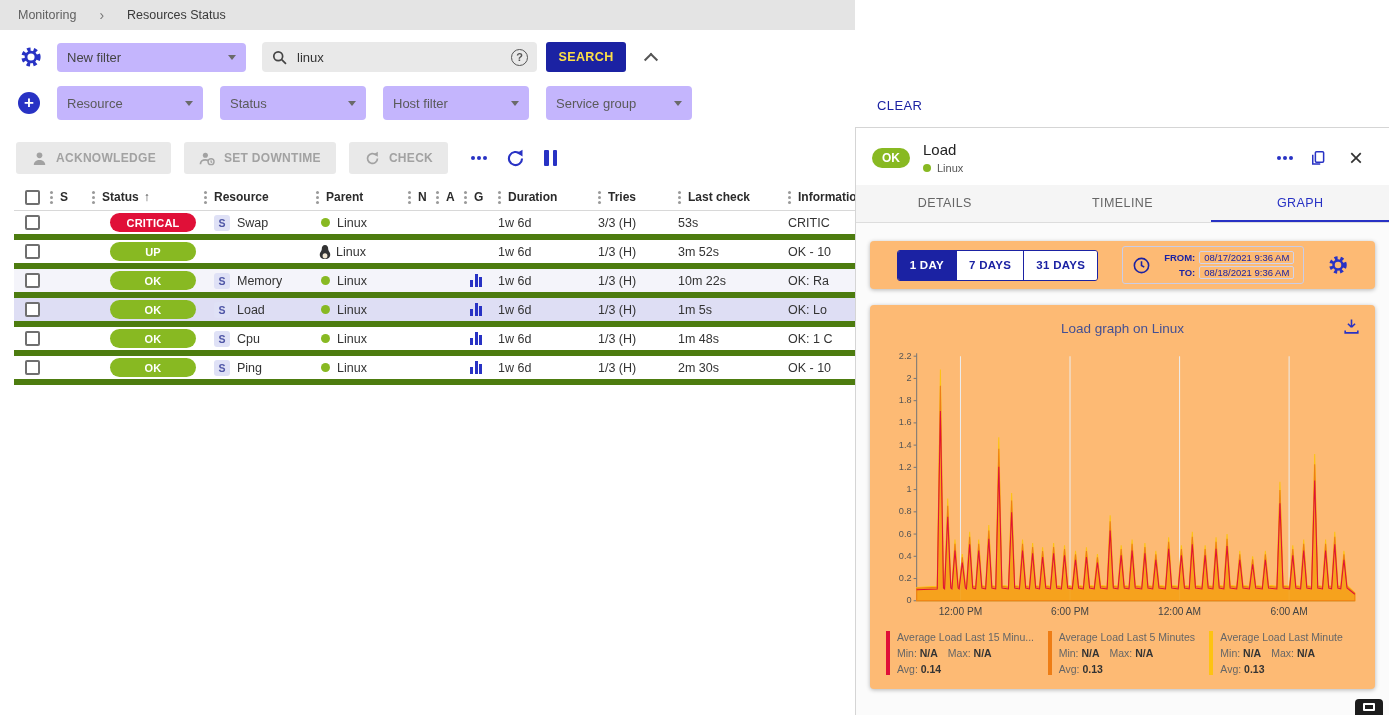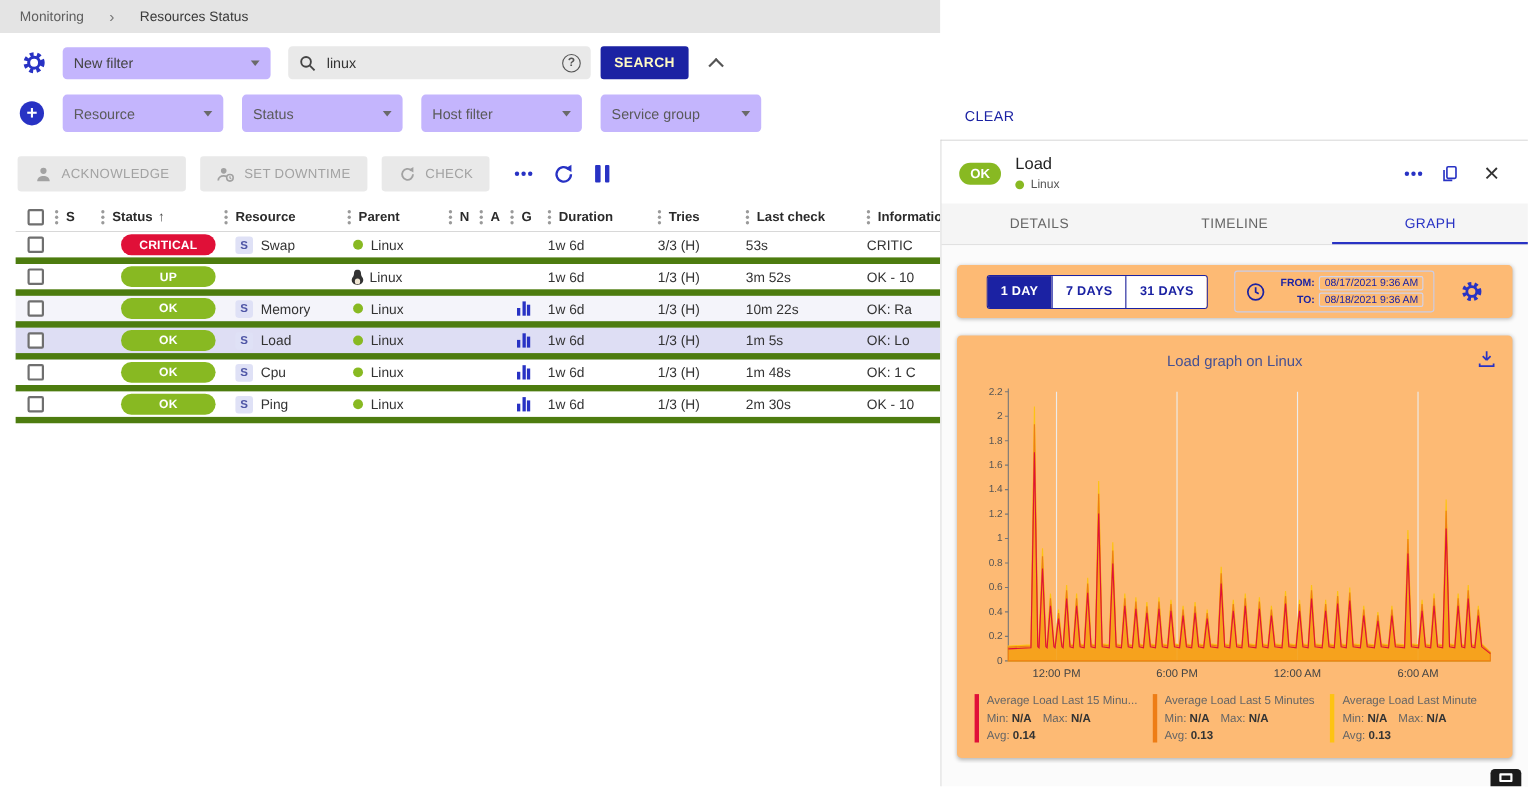--- a/index.html
+++ b/index.html
@@ -25,29 +25,29 @@
   .frow2 { display:flex; align-items:center; padding-left:18px; margin-top:14px; }
   .iconbtn { display:inline-flex; align-items:center; justify-content:center; cursor:pointer; background:none; border:none; padding:0; }
   .select { background:#c4b5fd; border-radius:4px; display:flex; align-items:center; justify-content:space-between; padding:0 10px; cursor:pointer; }
   .sel-label { color:#444; font-size:13px; }
   .select.light .sel-label { color:#5a5a5a; }
   .caret { width:0; height:0; border-left:4.5px solid transparent; border-right:4.5px solid transparent; border-top:5px solid #6a6a6a; }
   .saved-filter { width:189px; height:29px; margin-left:15px; }
   .searchbox { margin-left:16px; width:275px; height:30px; background:#e9e9e9; border-radius:4px; display:flex; align-items:center; padding:0 9px; }
   .searchbox input { flex:1; border:none; background:transparent; outline:none; font-size:13px; color:#333; margin-left:7px; font-family:inherit; }
   .qmark { width:17px; height:17px; border:1.8px solid #555; border-radius:50%; display:flex; align-items:center; justify-content:center; font-size:11px; font-weight:bold; color:#555; cursor:pointer; flex:0 0 auto; }
-  .search-btn { margin-left:9px; width:80px; height:30px; border:none; border-radius:3px; background:#1b22a3; color:#fef9c3; font-size:12.5px; font-weight:bold; letter-spacing:.4px; cursor:pointer; font-family:inherit; }
+  .search-btn { margin-left:9px; width:80px; height:30px; border:none; border-radius:3px; background:#1b22a3; color:#fde047; font-size:12.5px; font-weight:bold; letter-spacing:.4px; cursor:pointer; font-family:inherit; }
   .chev-up { margin-left:20px; width:10px; height:10px; border-top:2.5px solid #555; border-left:2.5px solid #555; transform:rotate(45deg) translate(2px,2px); cursor:pointer; }
   .plus-circle { width:22px; height:22px; border-radius:50%; background:#2832c4; color:#fff; font-size:17px; font-weight:bold; display:flex; align-items:center; justify-content:center; cursor:pointer; line-height:1; padding-bottom:1px; }
   .crit-select { width:146px; height:34px; margin-left:17px; }
   .crit-select:first-of-type { margin-left:17px; }
 
   
   .toolbar { display:flex; align-items:center; margin:10px 0 10px 16px; }
-  .tbtn { display:flex; align-items:center; gap:8px; height:32px; padding:0 15px; background:#e9e9e9; border:none; border-radius:3px; color:#a2a2a2; font-size:12px; font-weight:normal; letter-spacing:.3px; margin-right:13px; font-family:inherit; }
+  .tbtn { display:flex; align-items:center; gap:8px; height:32px; padding:0 15px; background:#e9e9e9; border:none; border-radius:3px; color:#a2a2a2; font-size:12px; font-weight:bold; letter-spacing:.3px; margin-right:13px; font-family:inherit; }
   .hdots { display:inline-block; width:4px; height:4px; border-radius:50%; background:#2832c4; box-shadow:-6px 0 0 #2832c4,6px 0 0 #2832c4; }
   .more-btn { margin:0 16px 0 8px; padding:6px 8px; }
   .pause { display:flex; gap:4px; margin-left:18px; cursor:pointer; }
   .pause i { width:4.5px; height:16px; background:#2832c4; border-radius:1px; }
 
   
   .rtable { margin-left:14px; width:841px; overflow:hidden; }
   .grid { display:grid; grid-template-columns:36px 42px 112px 112px 92px 28px 28px 34px 100px 80px 110px minmax(0,1fr); align-items:center; }
   .thead { height:27px; border-bottom:1px solid #d8d8d8; }
   .th { display:flex; align-items:center; font-size:12px; font-weight:bold; color:#2b2b2b; cursor:pointer; }

